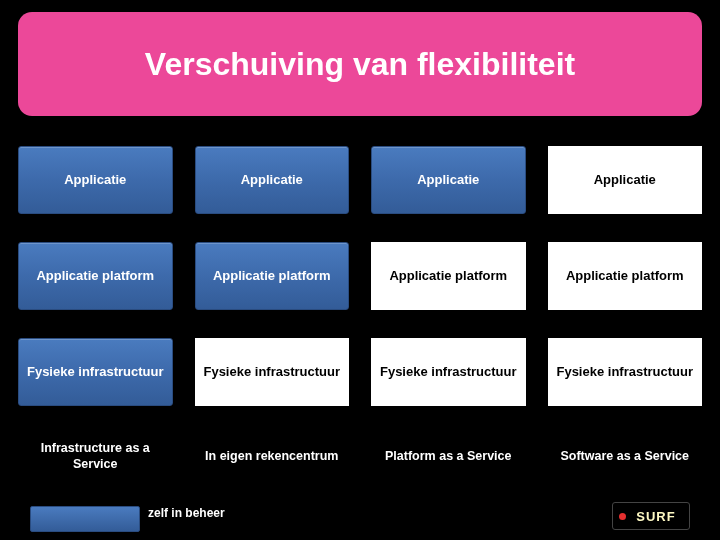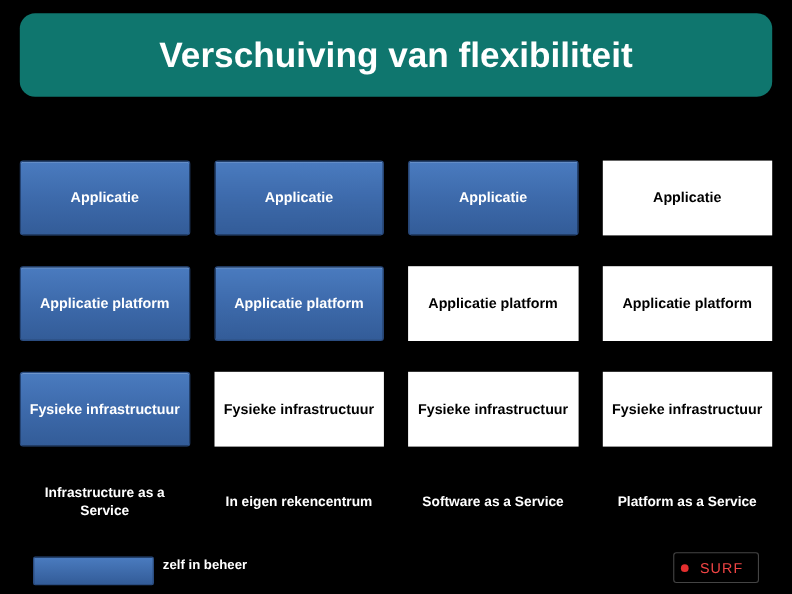--- a/index.html
+++ b/index.html
@@ -9,22 +9,22 @@
     background: #000;
     font-family: Arial, Helvetica, sans-serif;
     position: relative;
     overflow: hidden;
   }
   .title-bar {
     position: absolute;
     top: 12px;
     left: 18px;
     right: 18px;
-    height: 76px;
-    background: #0f766e;
+    height: 104px;
+    background: #ec4899;
     border-radius: 14px;
     display: flex;
     align-items: center;
     justify-content: center;
   }
   .title-text {
     color: #fff;
     font-size: 32px;
     font-weight: bold;
   }
@@ -106,23 +106,23 @@
     right: 30px;
     bottom: 10px;
     width: 78px;
     height: 28px;
     background: #000;
     border: 1px solid #444;
     border-radius: 3px;
     display: flex;
     align-items: center;
     justify-content: center;
-    color: #ef4444;
+    color: #fef9c3;
     font-size: 13px;
-    font-weight: normal;
+    font-weight: bold;
     letter-spacing: 1px;
   }
   .surf-logo::before {
     content: "";
     position: absolute;
     left: 6px;
     width: 7px;
     height: 7px;
     background: #e52f2f;
     border-radius: 50%;
@@ -148,22 +148,22 @@
   <div class="cell whitebox">Applicatie platform</div>
   <div class="cell whitebox">Applicatie platform</div>
 
   <div class="cell bluebox">Fysieke infrastructuur</div>
   <div class="cell whitebox">Fysieke infrastructuur</div>
   <div class="cell whitebox">Fysieke infrastructuur</div>
   <div class="cell whitebox">Fysieke infrastructuur</div>
 
   <div class="caption">Infrastructure as a Service</div>
   <div class="caption">In eigen rekencentrum</div>
+  <div class="caption">Platform as a Service</div>
   <div class="caption">Software as a Service</div>
-  <div class="caption">Platform as a Service</div>
 </div>
 
 <div class="legend">
   <div class="legend-item">
     <div class="swatch blue"></div>
     <div class="legend-label">zelf in beheer</div>
   </div>
 </div>
 
 <div class="surf-logo">

